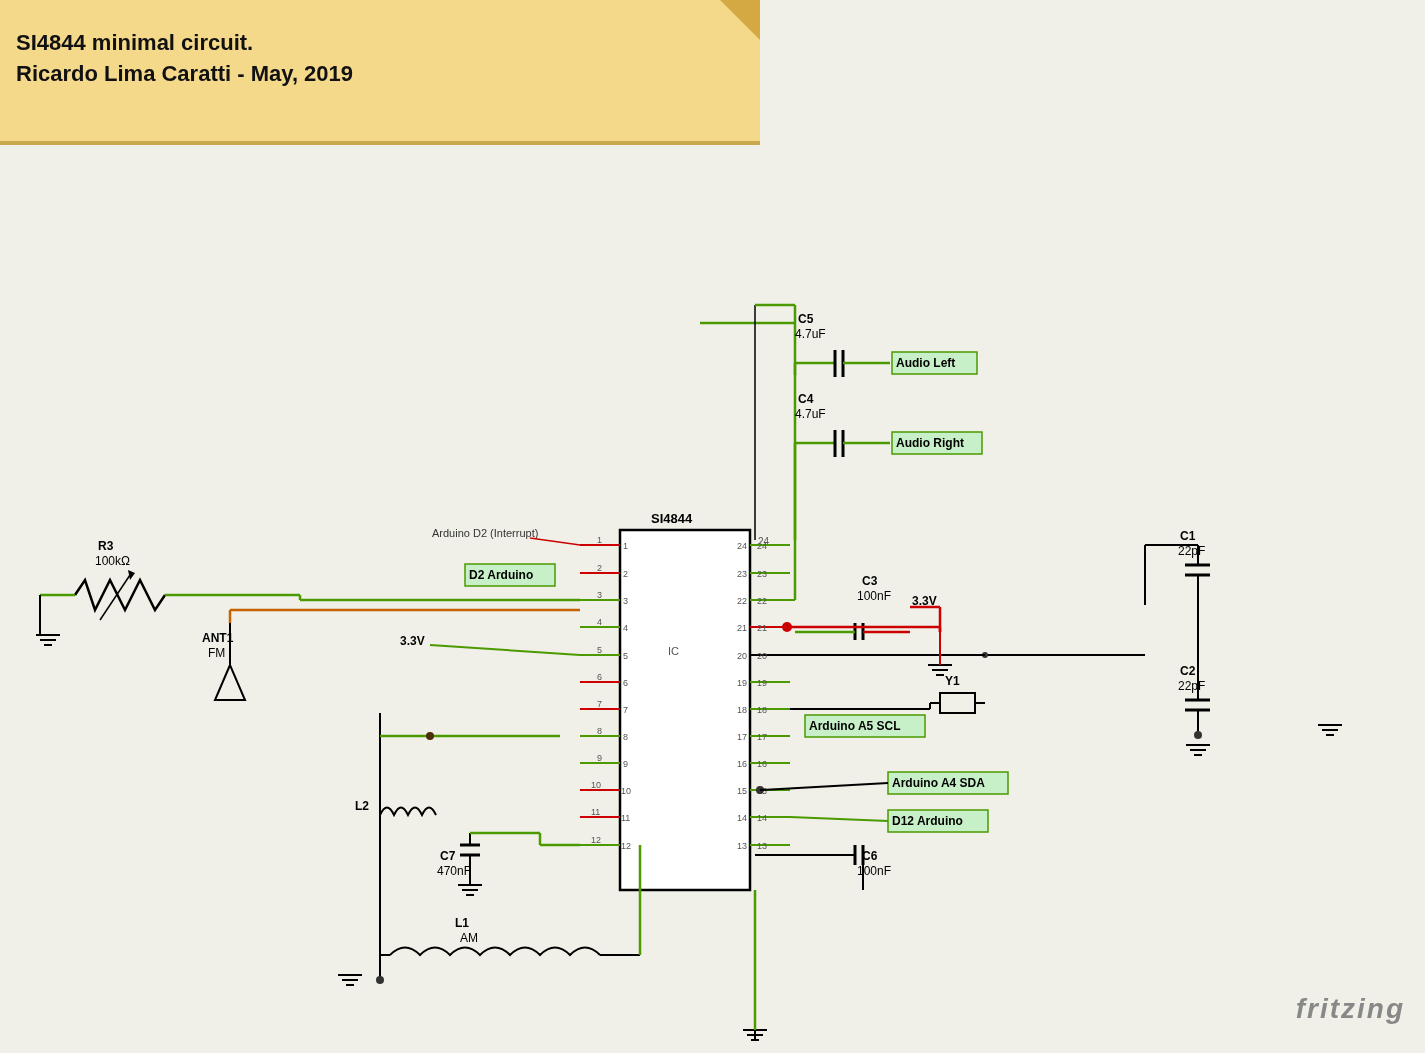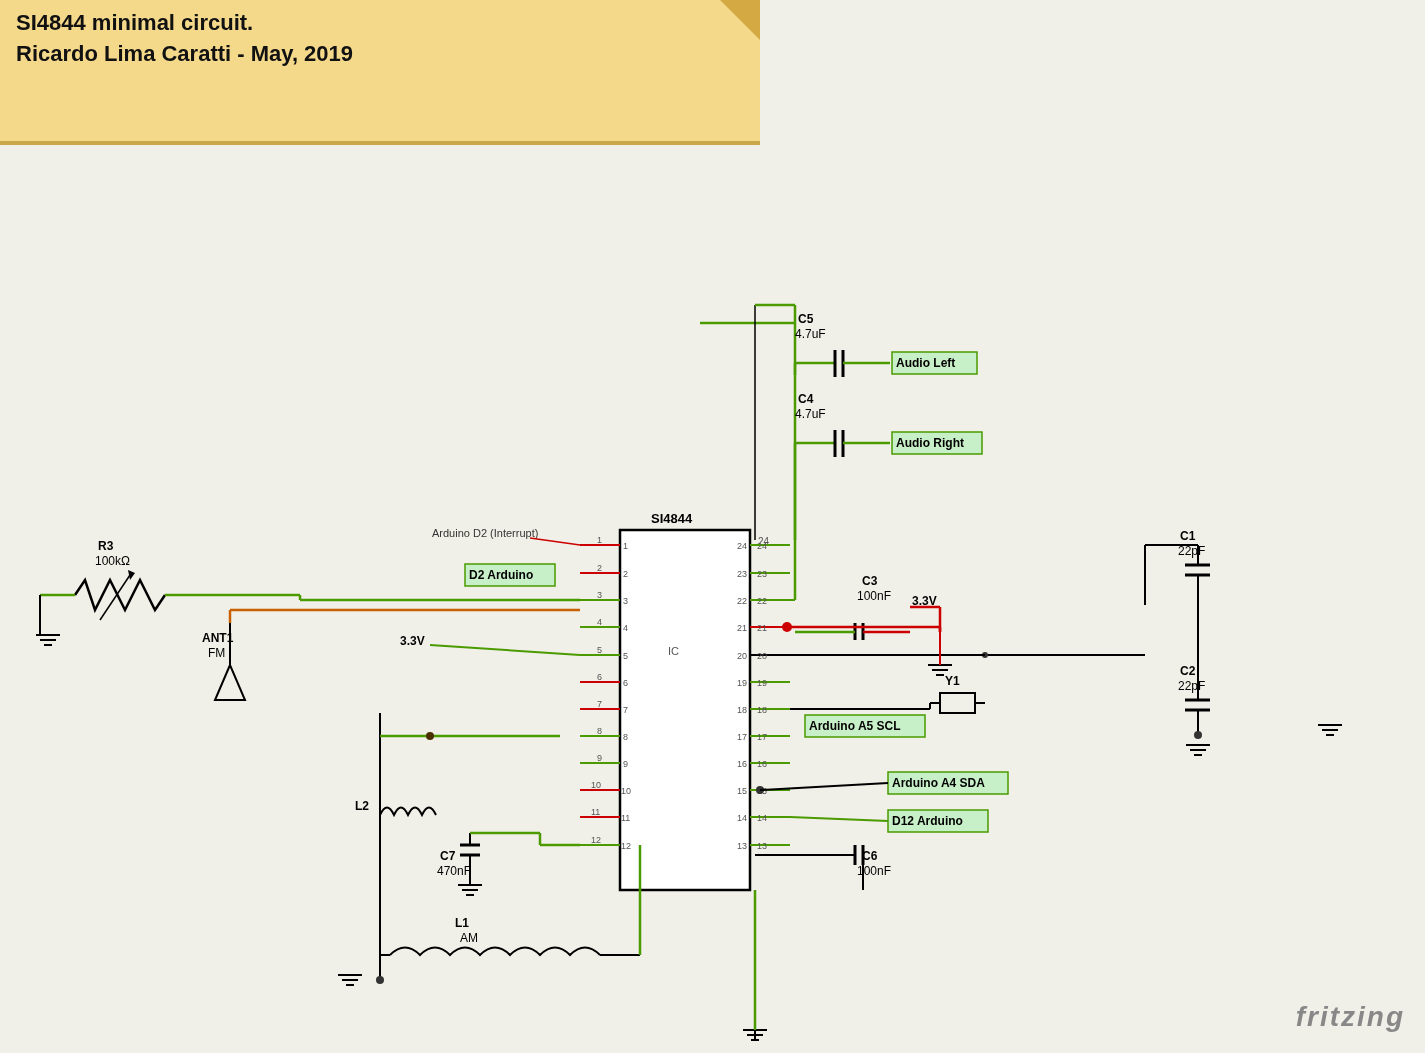--- a/index.html
+++ b/index.html
@@ -21,21 +21,21 @@
 
     
     #note-area {
       position: absolute;
       top: 0;
       left: 0;
       width: 760px;
       height: 145px;
       background: #f5d98b;
       border-bottom: 4px solid #c8a84b;
-      padding: 8px 16px;
+      padding: 28px 16px;
     }
 
     #note-corner {
       position: absolute;
       top: 0;
       right: 0;
       width: 0;
       height: 0;
       border-style: solid;
       border-width: 0 40px 40px 0;
@@ -45,21 +45,21 @@
     #note-title {
       font-size: 22px;
       font-weight: bold;
       color: #111;
       line-height: 1.4;
     }
 
     
     #fritzing-logo {
       position: absolute;
-      bottom: 20px;
+      bottom: 28px;
       right: 20px;
       font-size: 28px;
       color: #888;
       font-style: italic;
       font-weight: bold;
       letter-spacing: 2px;
     }
 
     
     #circuit-svg {

